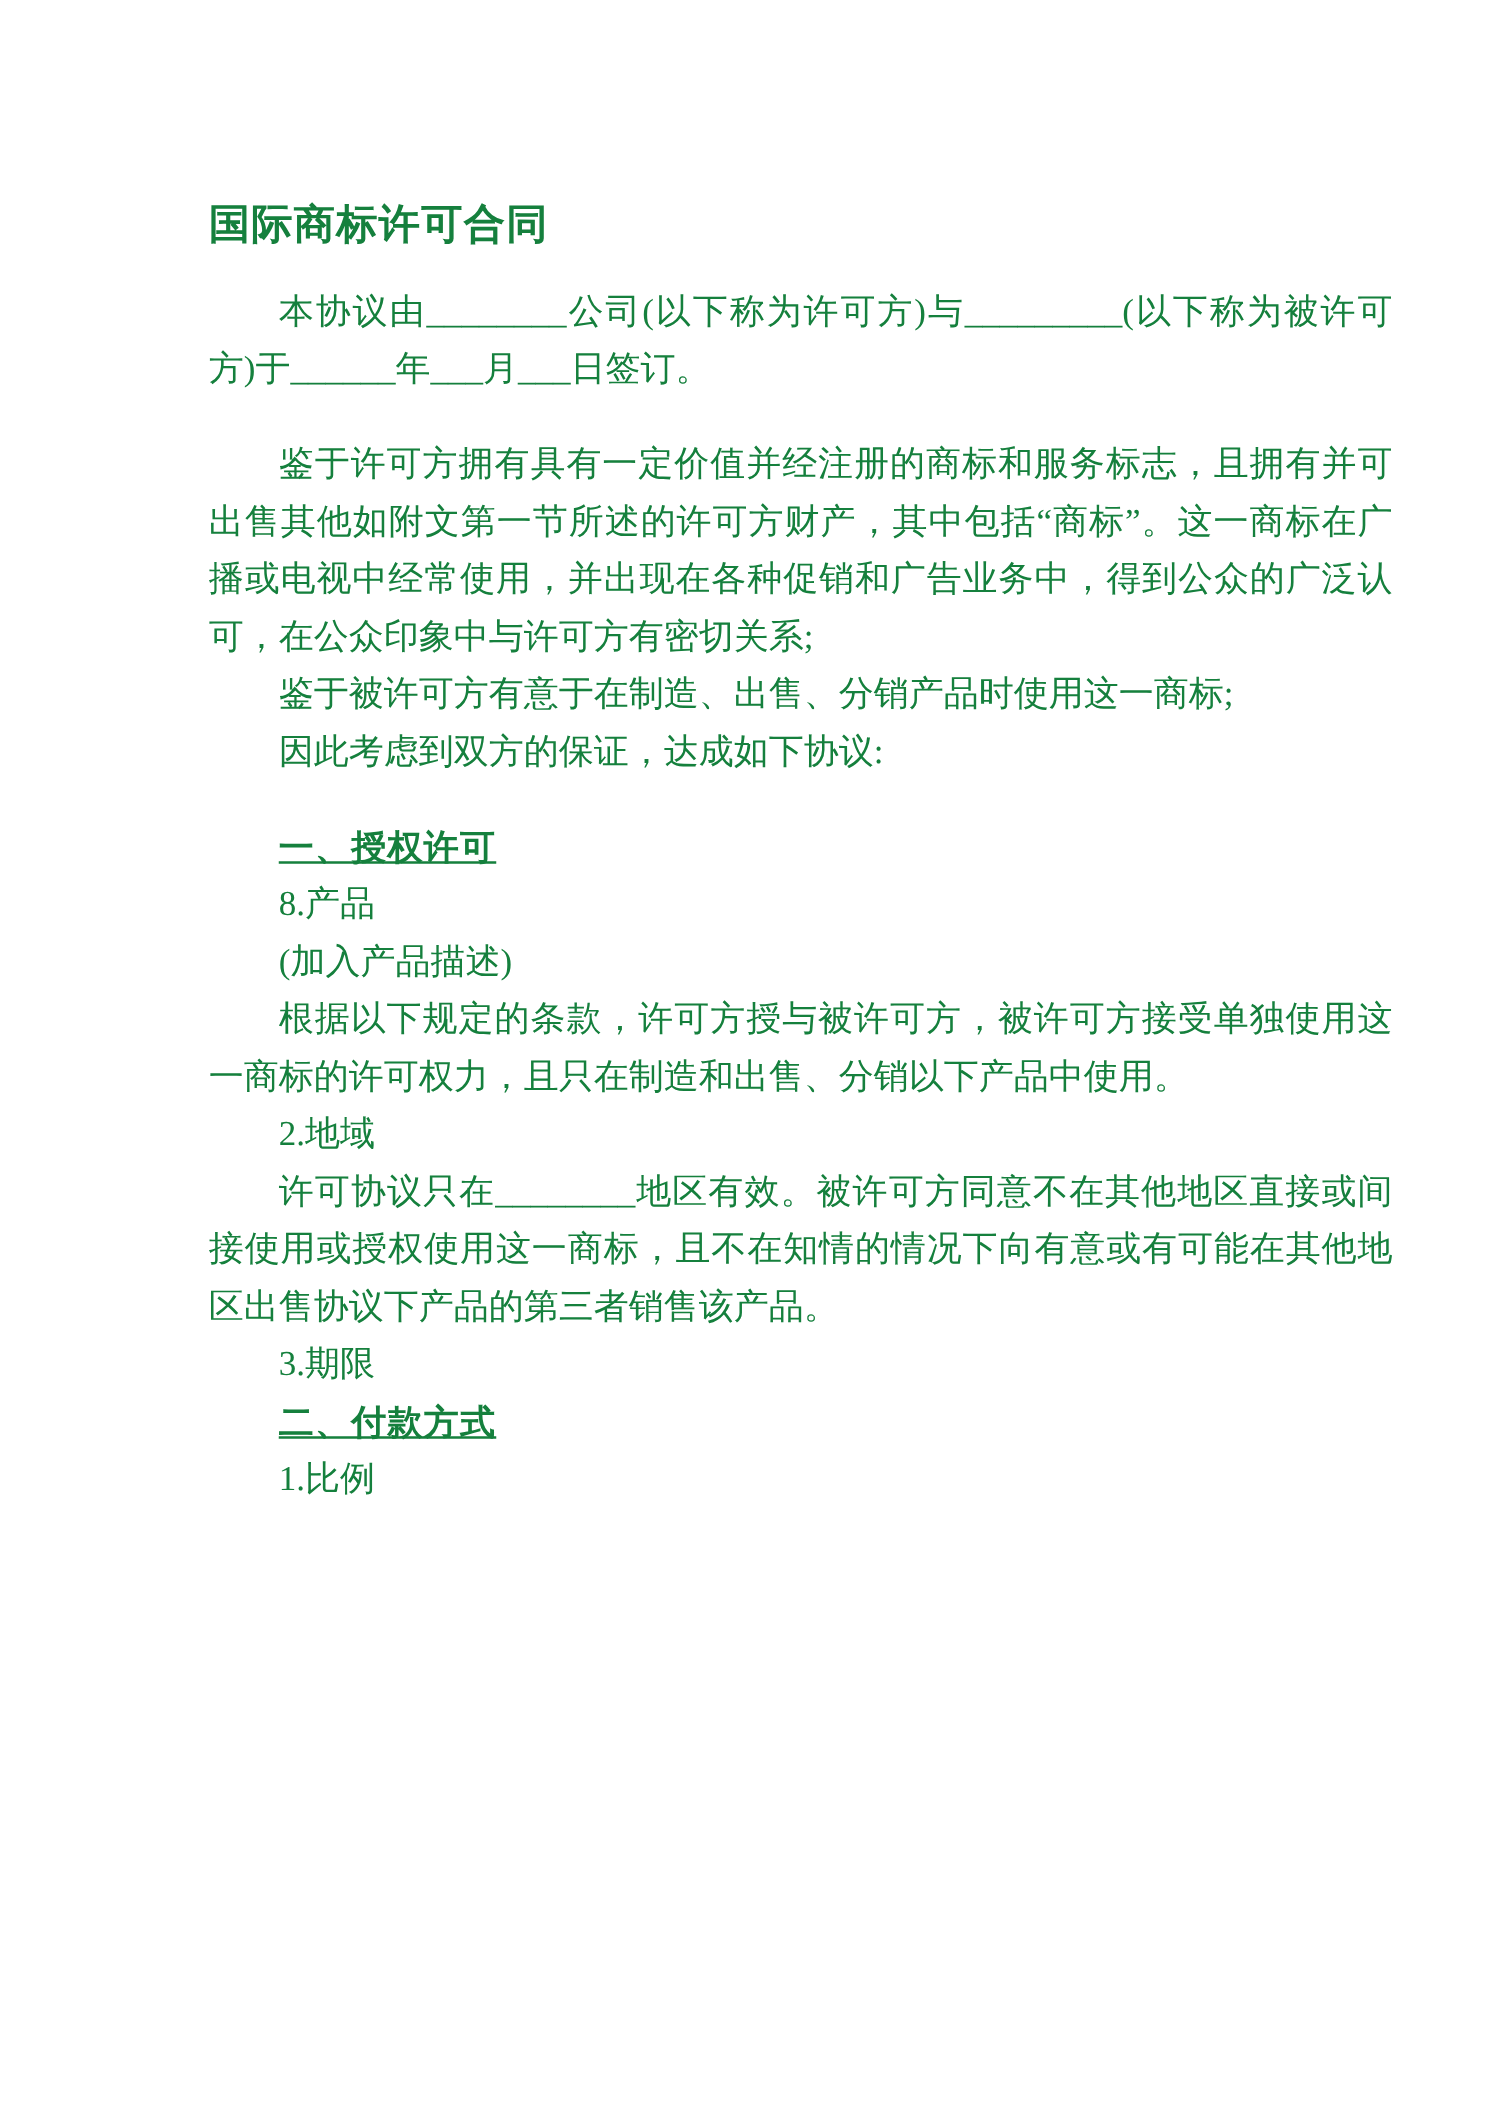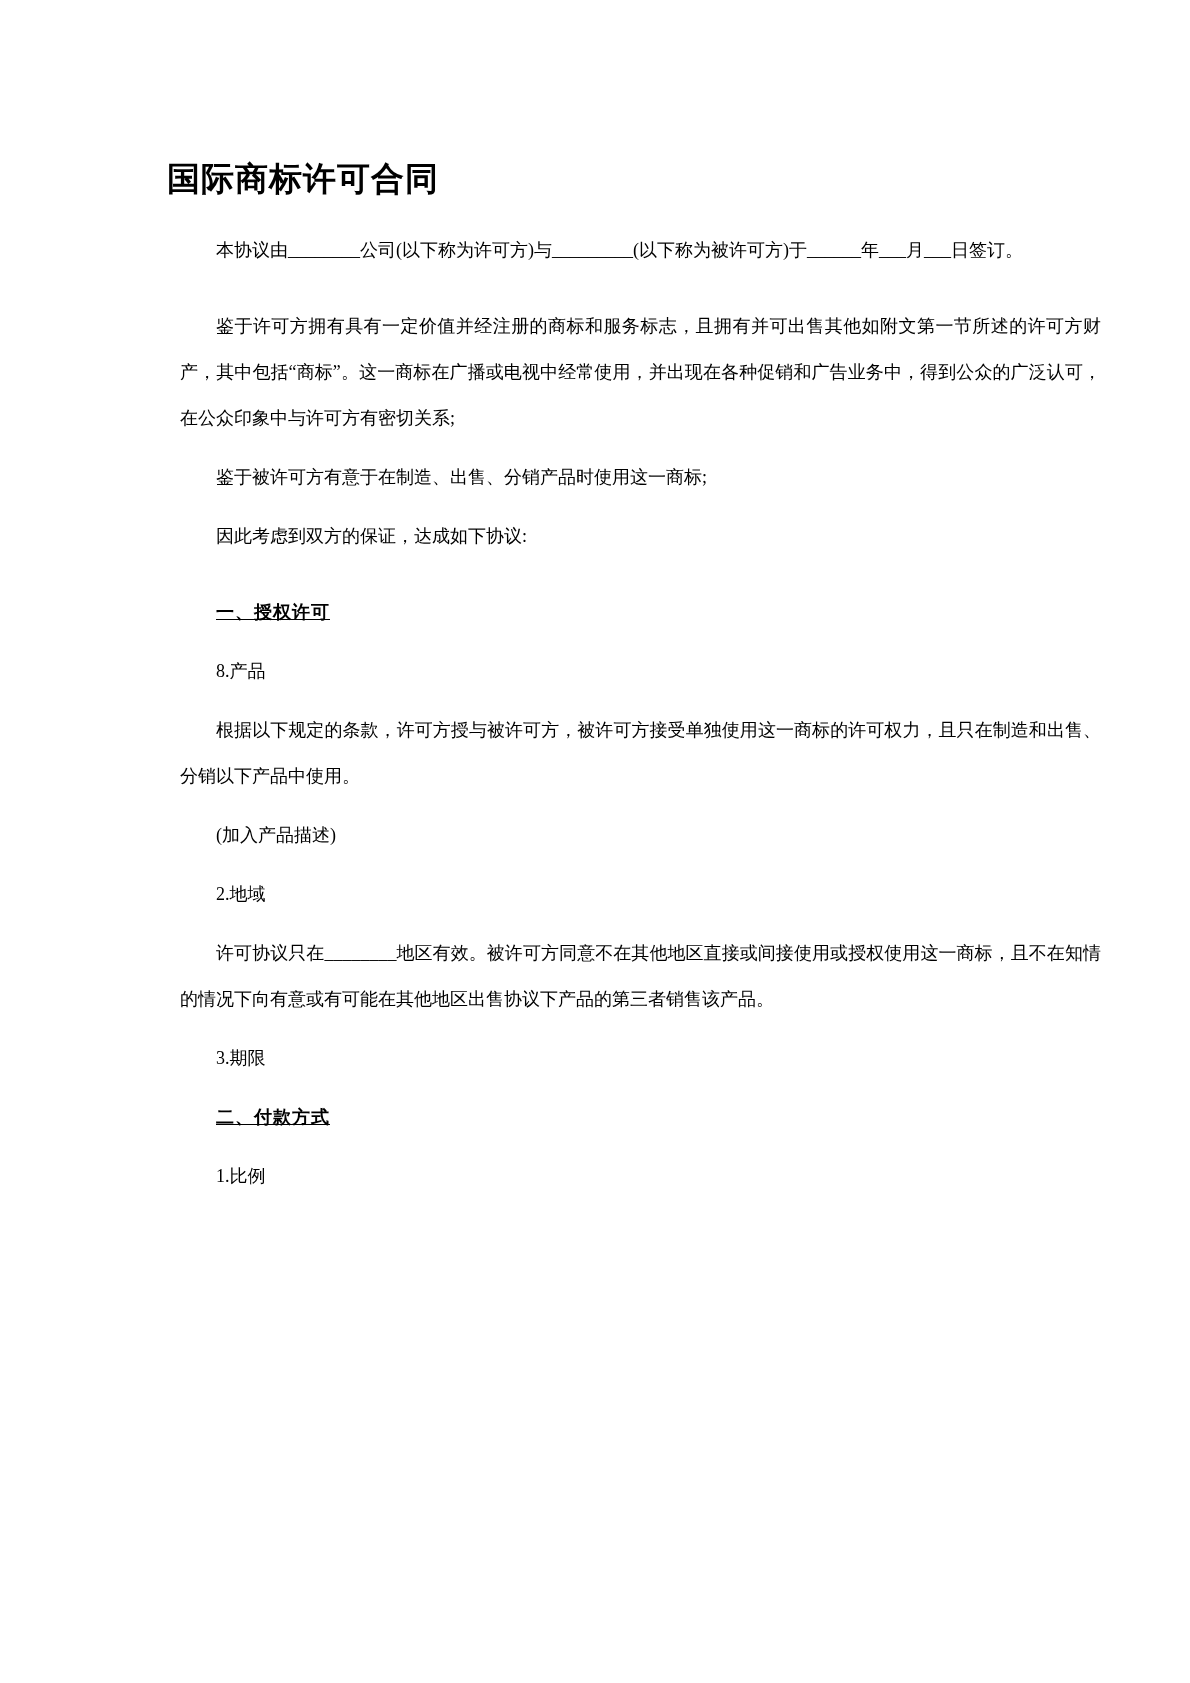--- a/index.html
+++ b/index.html
@@ -6,36 +6,36 @@
     margin: 0;
     padding: 0;
     background: #ffffff;
   }
   .page {
     position: relative;
     width: 1190px;
     min-height: 1683px;
     margin: 0 auto;
     background: #ffffff;
-    color: #000000;
+    color: #15803d;
     box-sizing: border-box;
     padding: 158px 76px 60px 167px;
     font-family: "Liberation Serif", "DejaVu Serif", serif;
   }
   .doc-title {
     font-family: "Liberation Sans", "DejaVu Sans", sans-serif;
     font-weight: bold;
     font-size: 33px;
     line-height: 1.25;
     margin: 0 0 28px 0;
     letter-spacing: 1px;
   }
   .para {
-    margin: 13px;
-    font-size: 18px;
+    margin: 0;
+    font-size: 28px;
     line-height: 46px;
     text-align: justify;
     word-break: break-all;
   }
   .indent {
     text-indent: 2em;
   }
   .gap-after {
     margin-bottom: 30px;
   }
@@ -58,23 +58,23 @@
   <p class="para indent">鉴于许可方拥有具有一定价值并经注册的商标和服务标志，且拥有并可出售其他如附文第一节所述的许可方财产，其中包括“商标”。这一商标在广播或电视中经常使用，并出现在各种促销和广告业务中，得到公众的广泛认可，在公众印象中与许可方有密切关系;</p>
 
   <p class="para indent">鉴于被许可方有意于在制造、出售、分销产品时使用这一商标;</p>
 
   <p class="para indent gap-after">因此考虑到双方的保证，达成如下协议:</p>
 
   <p class="para indent section-heading">一、授权许可</p>
 
   <p class="para indent">8.产品</p>
 
+  <p class="para indent">(加入产品描述)</p>
+
   <p class="para indent">根据以下规定的条款，许可方授与被许可方，被许可方接受单独使用这一商标的许可权力，且只在制造和出售、分销以下产品中使用。</p>
-
-  <p class="para indent">(加入产品描述)</p>
 
   <p class="para indent">2.地域</p>
 
   <p class="para indent">许可协议只在________地区有效。被许可方同意不在其他地区直接或间接使用或授权使用这一商标，且不在知情的情况下向有意或有可能在其他地区出售协议下产品的第三者销售该产品。</p>
 
   <p class="para indent">3.期限</p>
 
 
   <p class="para indent section-heading">二、付款方式</p>
 

